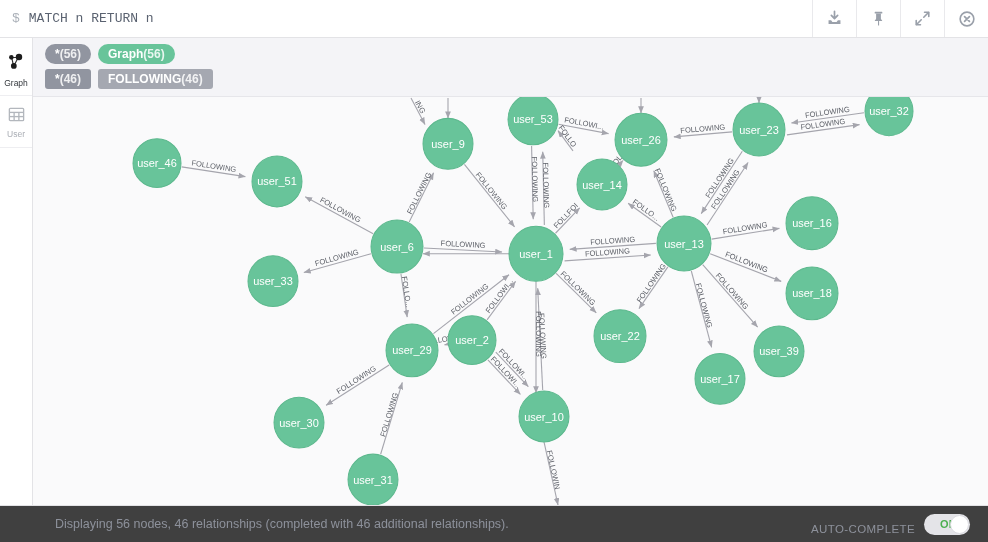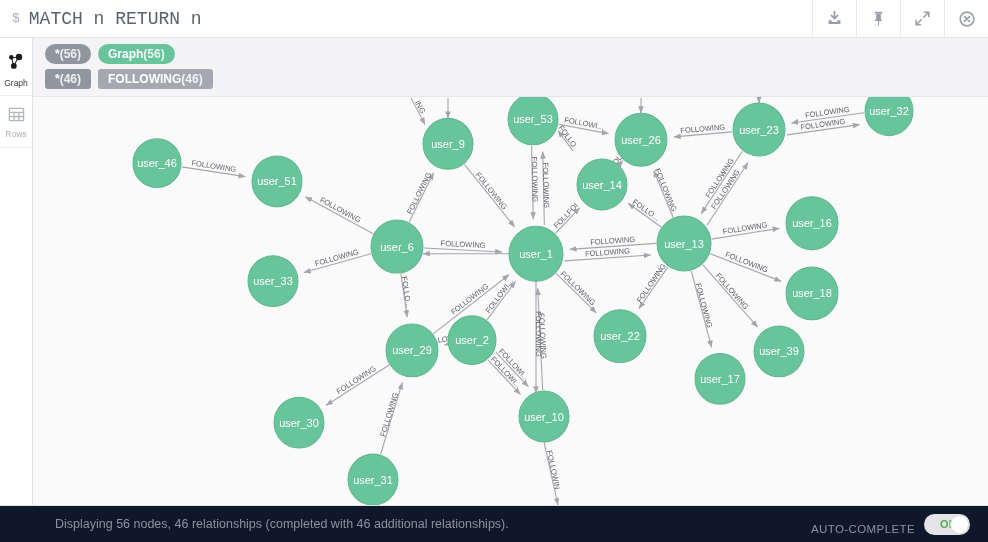--- a/index.html
+++ b/index.html
@@ -32,21 +32,21 @@
   }
   .prompt-sym {
     color: #aab0b8;
     font-family: "Liberation Mono", monospace;
     font-size: 13px;
     margin-right: 9px;
   }
   .query-text {
     color: #5a6270;
     font-family: "Liberation Mono", monospace;
-    font-size: 18px;
+    font-size: 13px;
     white-space: nowrap;
   }
   .qb-actions { display: flex; align-items: stretch; }
   .qb-btn {
     width: 44px;
     display: flex; align-items: center; justify-content: center;
     border-left: 1px solid #e9e9ec;
     cursor: pointer;
   }
   .qb-btn svg { display: block; }
@@ -127,21 +127,21 @@
     font-size: 7.5px;
     text-anchor: middle;
     pointer-events: none;
     user-select: none;
   }
 
   
   .footer {
     height: 37px; min-height: 37px;
     border-top: 1px solid #e3e3e6;
-    background: #0f172a;
+    background: #404040;
     display: flex; align-items: center;
     padding: 0 18px 0 55px;
   }
   .footer-status { font-size: 12.5px; color: #8d919b; flex: 1 1 auto; }
   .ac-wrap { display: flex; align-items: flex-end; gap: 9px; }
   .ac-label { font-size: 11.5px; color: #8d919b; letter-spacing: .4px; }
   .toggle {
     position: relative;
     width: 46px; height: 21px;
     background: #e4e4e8;
@@ -220,21 +220,21 @@
       <div class="side-item inactive">
         <span>
           <svg width="19" height="19" viewBox="0 0 20 20" fill="none" stroke="#b3b7bd" stroke-width="1.4">
             <rect x="2.5" y="3.5" width="15" height="13" rx="1"></rect>
             <line x1="2.5" y1="7.8" x2="17.5" y2="7.8"></line>
             <line x1="2.5" y1="12.2" x2="17.5" y2="12.2"></line>
             <line x1="7.5" y1="7.8" x2="7.5" y2="16.5"></line>
             <line x1="12.5" y1="7.8" x2="12.5" y2="16.5"></line>
           </svg>
         </span>
-        <span class="side-label">Rows</span>
+        <span class="side-label">User</span>
       </div>
     </div>
 
     <div class="canvas-col">
 
       <div class="legend">
         <div class="legend-row">
           <span class="pill gray">
             <b>*</b>
               <span class="cnt">(56)</span>

